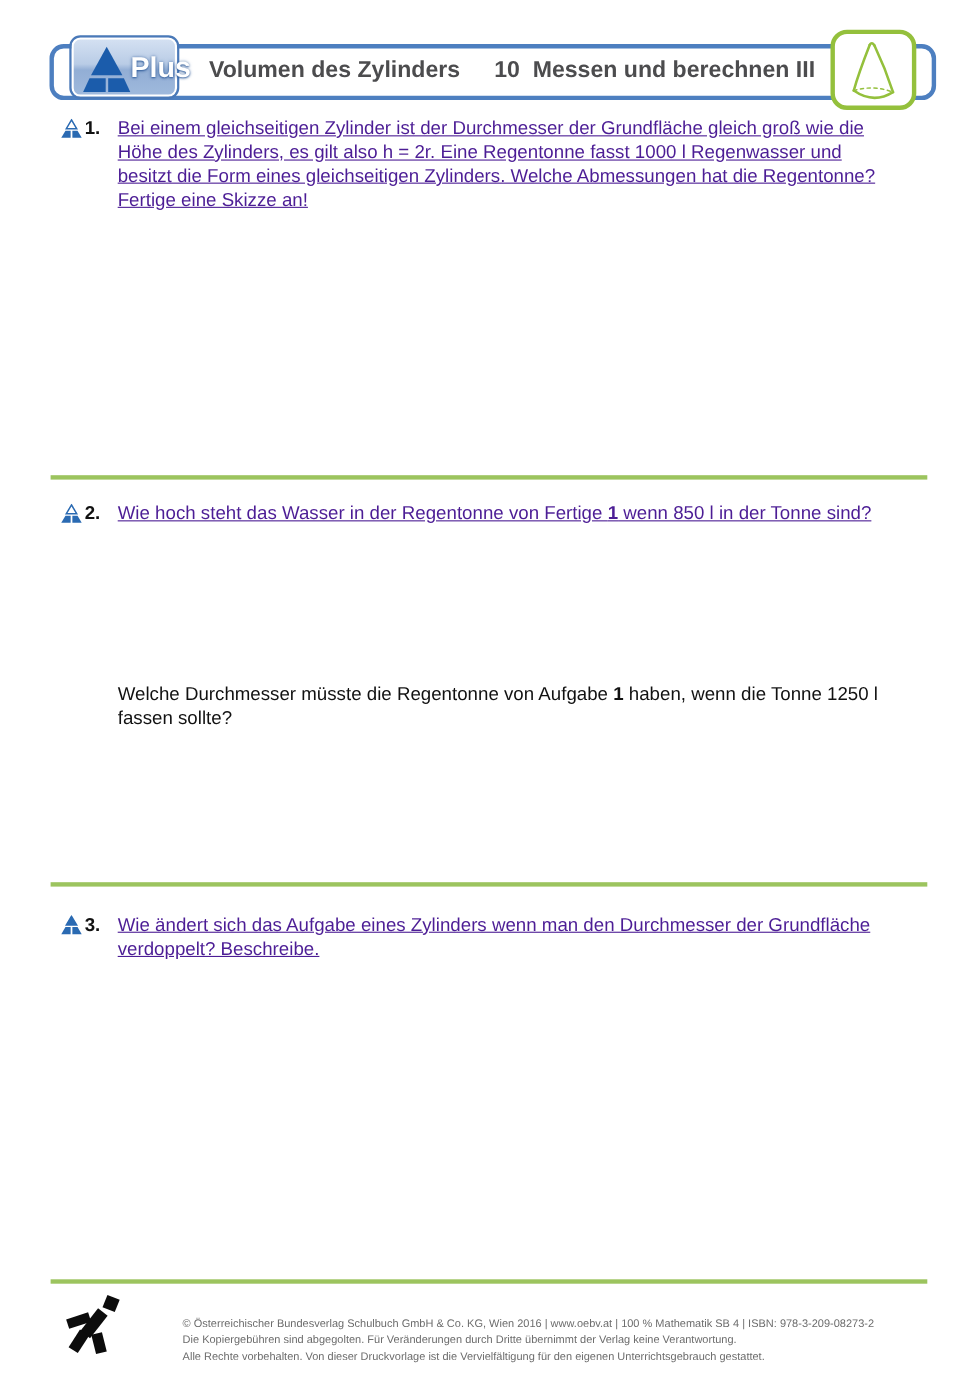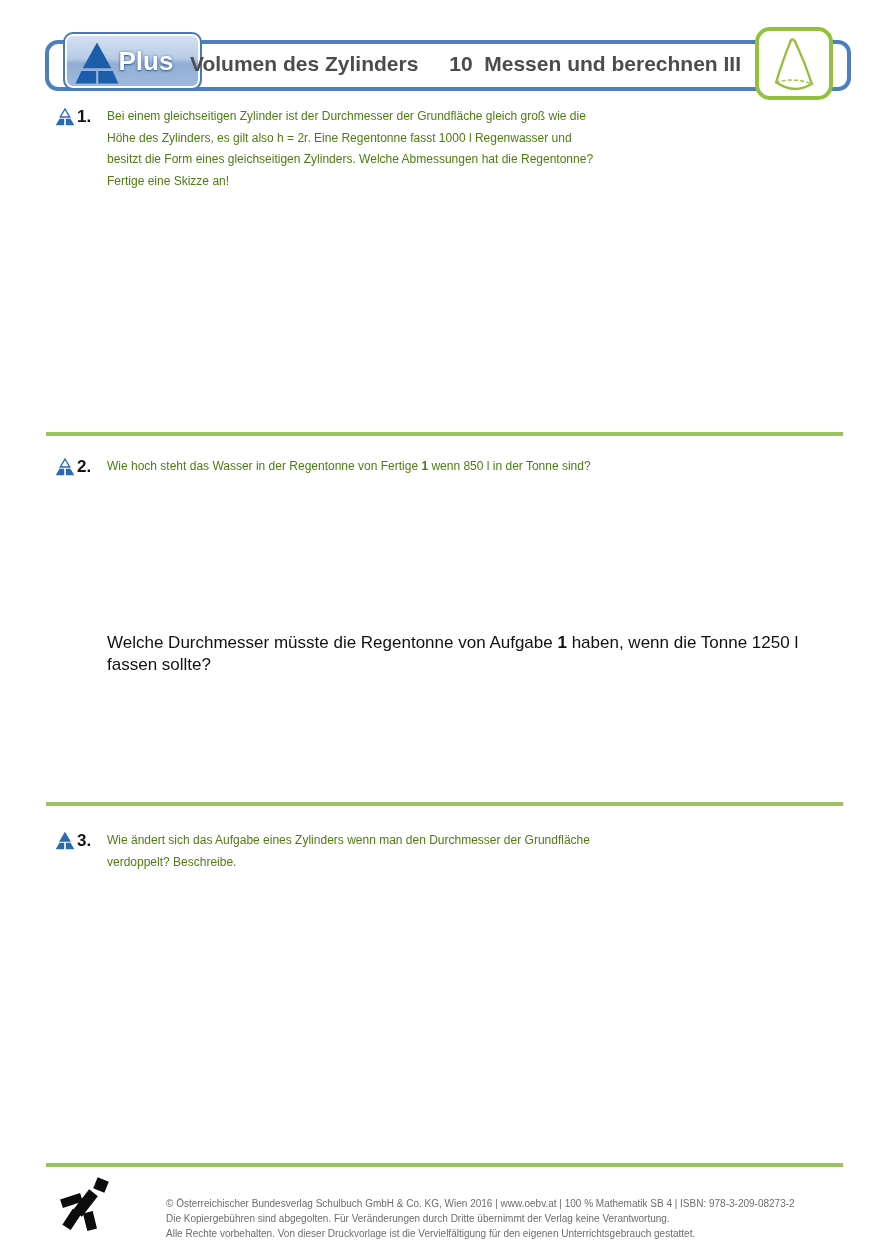--- a/index.html
+++ b/index.html
@@ -7,21 +7,21 @@
     position:relative;width:890px;height:1259px;background:#ffffff;
     font-family:"Liberation Sans","DejaVu Sans",sans-serif;overflow:hidden;
   }
 
   
   .header-band{
     position:absolute;left:45px;top:40px;width:806px;height:51px;
     box-sizing:border-box;border:4px solid #4d7fc0;border-radius:13px;background:transparent;
   }
   .plus-logo{
-    position:absolute;left:63px;top:32px;width:139px;height:58px;box-sizing:border-box;
+    position:absolute;left:63px;top:32px;width:100px;height:58px;box-sizing:border-box;
     border:2px solid #4a79b8;border-radius:10px;
     background:linear-gradient(180deg,#d6e2f3 0%,#b9cce6 45%,#92aed5 55%,#a0badd 100%);
     box-shadow:inset 0 0 0 2px #ffffff;
     display:flex;align-items:center;
   }
   .plus-logo svg{position:absolute;left:7px;top:5px;}
   .plus-logo .plus-label{
     position:absolute;left:50px;top:13px;width:62px;text-align:center;
     color:#ffffff;font-weight:bold;font-size:26px;line-height:28px;
     text-shadow:0 1px 2px rgba(40,85,150,.9), 0 0 3px rgba(40,85,150,.55);
@@ -39,25 +39,24 @@
   .green-badge{
     position:absolute;left:755px;top:27px;width:78px;height:73px;box-sizing:border-box;
     border:4px solid #94c03c;border-radius:15px;background:#ffffff;
     display:flex;align-items:center;justify-content:center;
   }
 
   
   .task-row{position:absolute;left:53px;width:807px;display:flex;align-items:flex-start;}
   .task-row .pyr{flex:0 0 24px;margin-top:2px;}
   .task-number{flex:0 0 30px;font-size:17px;font-weight:bold;color:#111;line-height:21.5px;}
-  .task-text{flex:1 1 auto;font-size:12px;color:#4d7c0f;line-height:21.5px;white-space:pre-line;}
+  .task-text{flex:1 1 auto;font-size:17px;color:#4c1d95;line-height:21.5px;white-space:pre-line;text-decoration:underline;}
   .task-text-only{
     position:absolute;left:107px;width:760px;font-size:17px;color:#111;line-height:21.5px;
     white-space:pre-line;
-    margin-top:12px;
   }
   .pyramid-icon .top{fill:#ffffff;stroke:#2a6ab2;stroke-width:1.4;}
   .pyramid-icon.top-filled .top{fill:#2a6ab2;stroke:#2a6ab2;}
   .pyramid-icon .cell{fill:#2a6ab2;}
 
   
   .divider{position:absolute;left:46px;width:797px;height:4px;background:#9cc45e;}
   #divider-1{top:432px;}
   #divider-2{top:802px;}
   #divider-3{top:1163px;}

